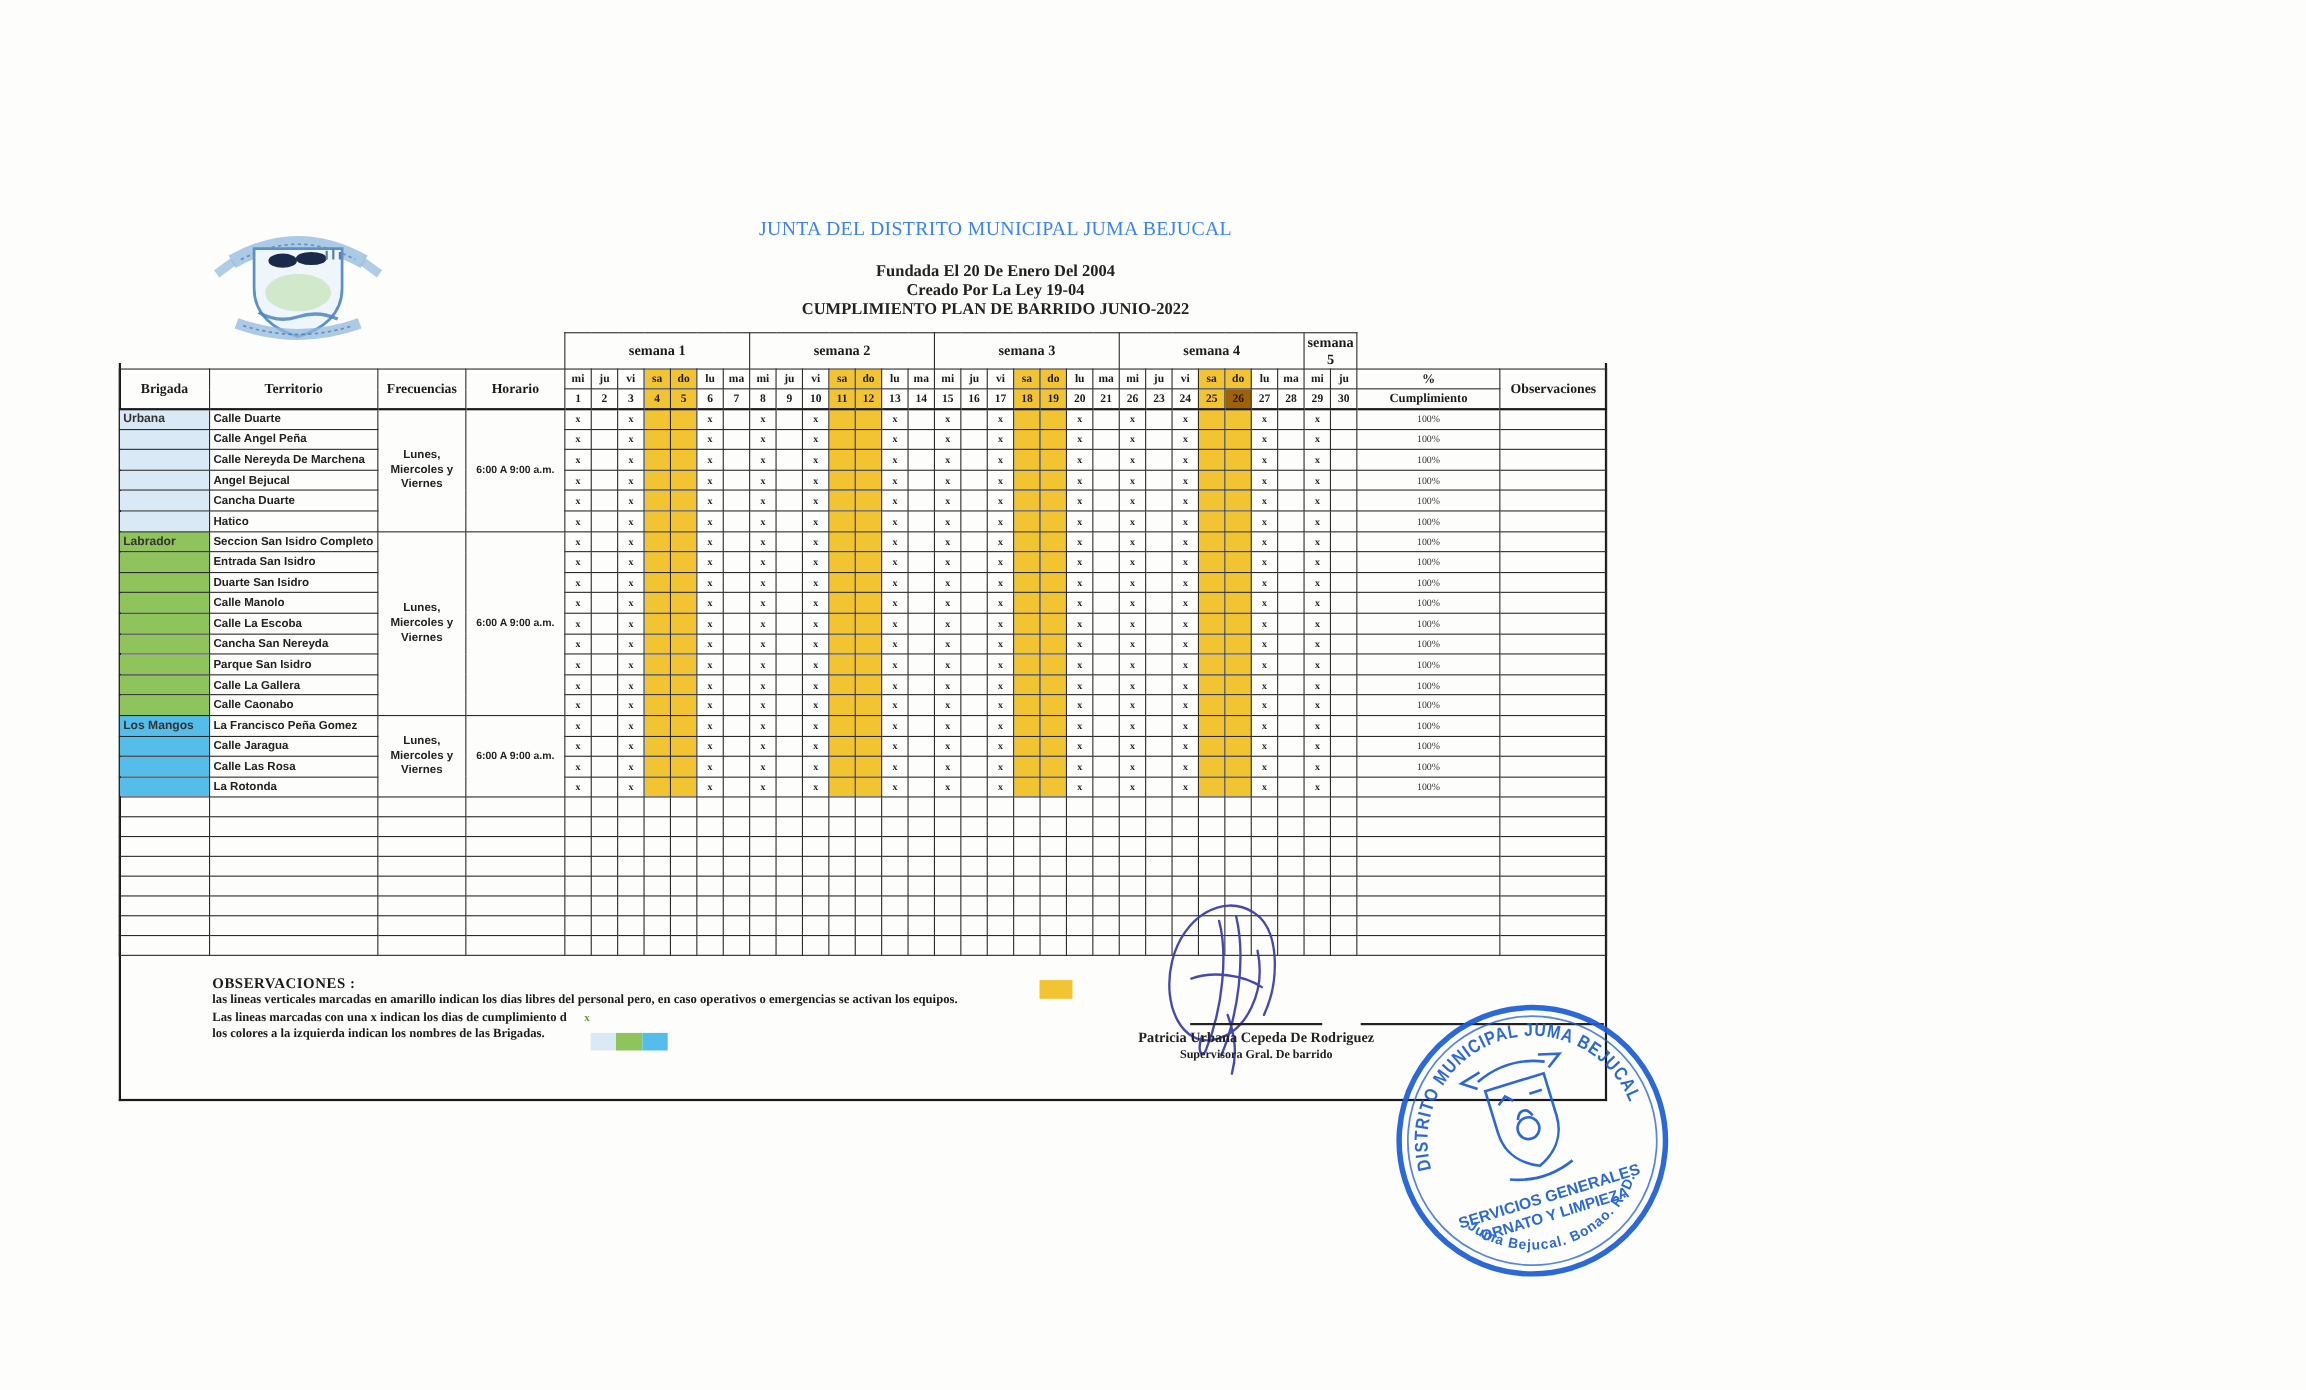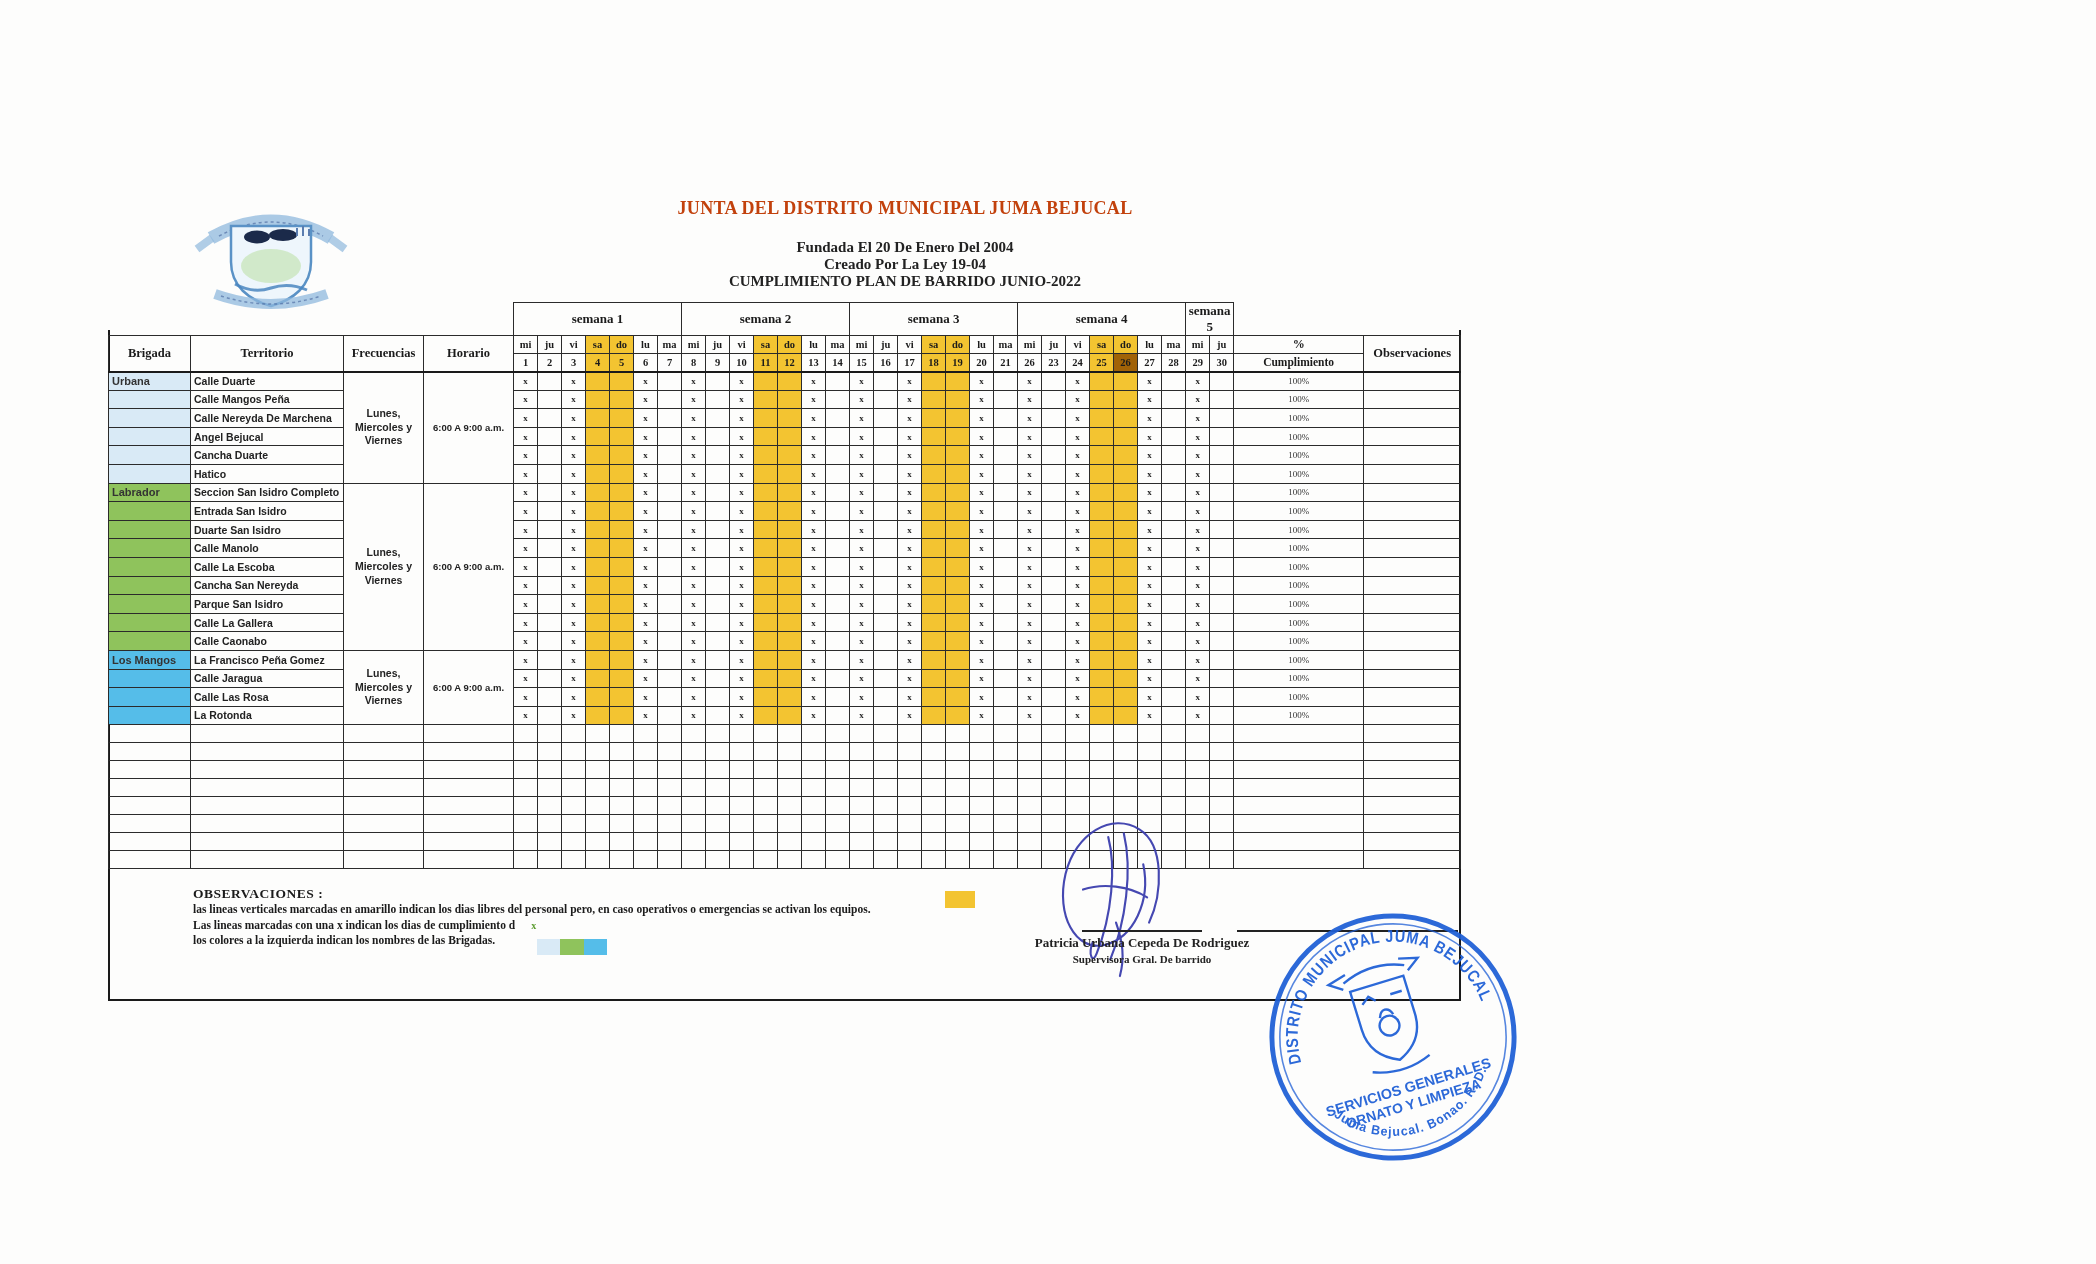--- a/index.html
+++ b/index.html
@@ -2,21 +2,21 @@
 <html><head>
 <meta charset="utf-8">
 <style>
   *{box-sizing:border-box}
   html,body{margin:0;padding:0}
   body{width:2096px;height:1264px;position:relative;overflow:hidden;background:#fdfdfc;
        font-family:"Liberation Serif","DejaVu Serif",serif;color:#1b1b1b}
 
   
   .title-block{position:absolute;left:500px;top:198px;width:810px;text-align:center}
-  .doc-title{font-size:18px;font-weight:bold;letter-spacing:.3px;color:#c2410c}
+  .doc-title{font-size:18px;font-weight:normal;letter-spacing:.3px;color:#3b82f6}
   .subs{margin-top:20px;font-size:15px;font-weight:bold;line-height:17px;color:#222}
 
   
   .outer-box{position:absolute;left:108px;top:330px;width:1353px;height:671px;
              border:2px solid #1a1a1a;border-top:none;background:transparent}
 
   
   table{position:absolute;left:108px;top:302px;width:1353px;border-collapse:collapse;table-layout:fixed}
   td{border:1px solid #2b2b2b;padding:0;height:18px;vertical-align:middle;overflow:hidden}
   thead tr{height:18px}
@@ -251,21 +251,21 @@
           <td class="xm" style="background: rgb(243, 196, 49);"></td>
           <td class="xm">x</td>
           <td class="xm"></td>
           <td class="xm">x</td>
           <td class="xm"></td>
           <td class="pct">100%</td>
           <td></td>
         </tr>
         <tr class="datarow">
           <td class="brig" style="background: rgb(217, 234, 246);"></td>
-          <td class="terr">Calle Mangos Peña</td>
+          <td class="terr">Calle Angel Peña</td>
           <td class="xm">x</td>
           <td class="xm"></td>
           <td class="xm">x</td>
           <td class="xm" style="background: rgb(243, 196, 49);"></td>
           <td class="xm" style="background: rgb(243, 196, 49);"></td>
           <td class="xm">x</td>
           <td class="xm"></td>
           <td class="xm">x</td>
           <td class="xm"></td>
           <td class="xm">x</td>

